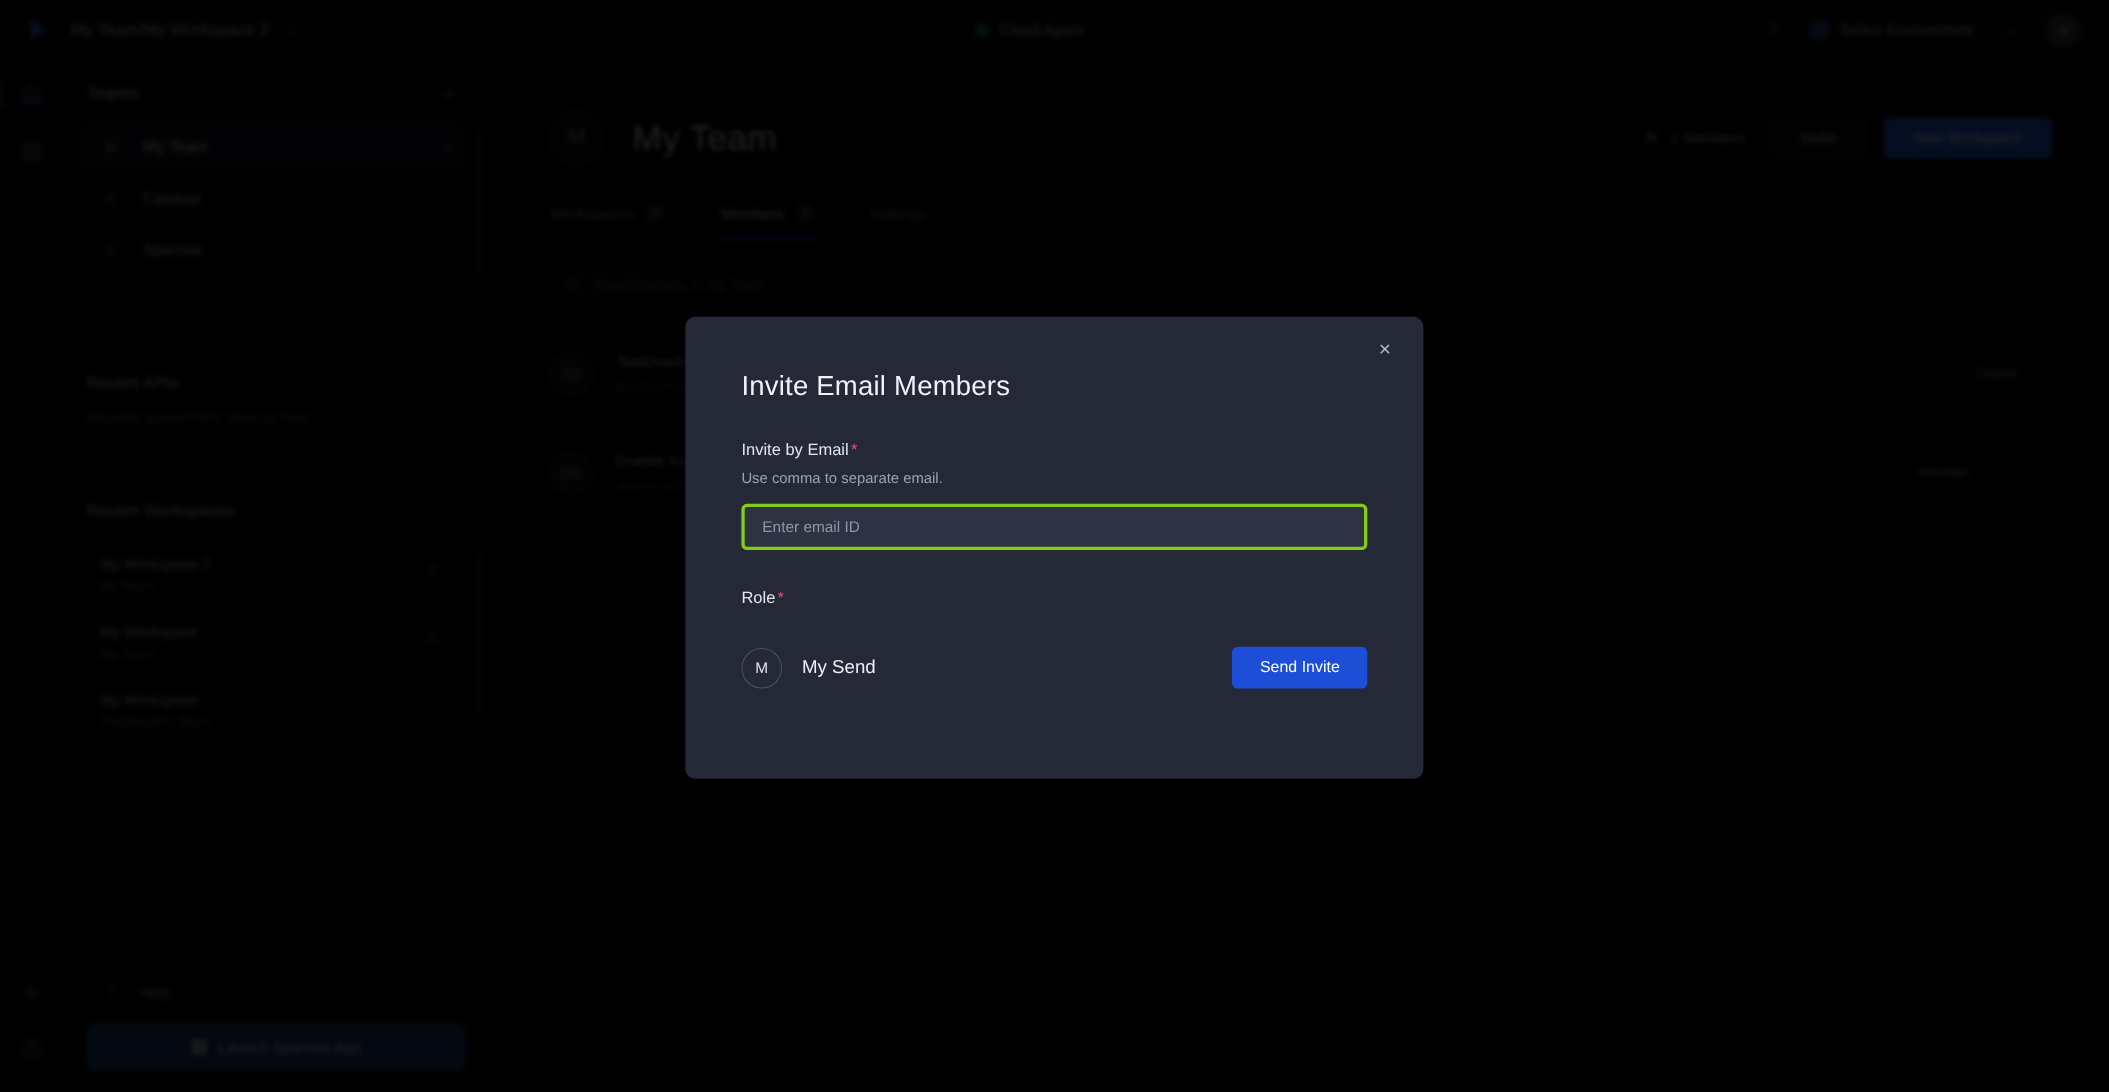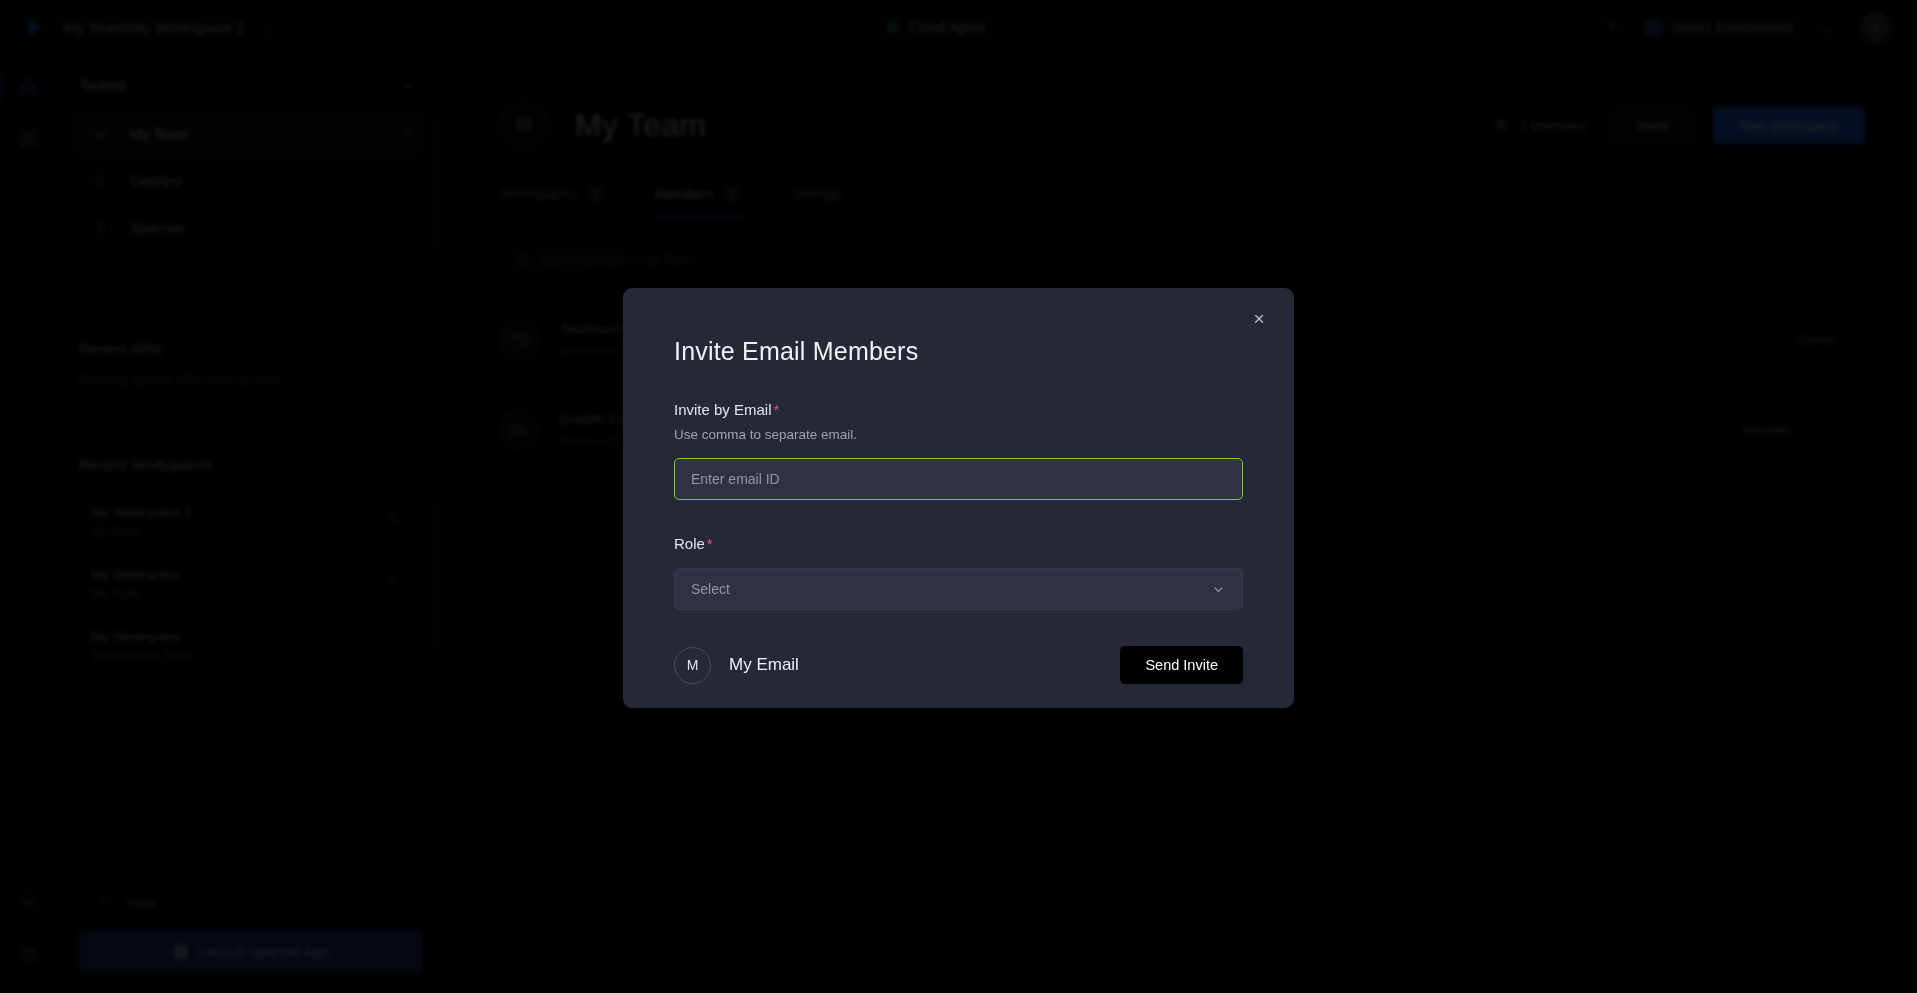--- a/index.html
+++ b/index.html
@@ -520,21 +520,21 @@
   .field-help {
     margin-top: 9px;
     font-size: 13.5px;
     color: #9ea3b1;
   }
   .text-input {
     margin-top: 16px;
     width: 100%;
     height: 42px;
     background: #2e3242;
-    border: 1px solid #84cc16;
+    border: 3px solid #84cc16;
     border-radius: 5px;
     padding: 0 16px;
     color: #e6e8ef;
     font-size: 14px;
     font-family: inherit;
     outline: none;
   }
   .text-input::placeholder { color: #9296a4; }
   .select-input {
     margin-top: 16px;
@@ -571,21 +571,21 @@
     margin-right: 18px;
   }
   .foot-team {
     font-size: 17px;
     color: #eceef4;
   }
   .btn-send {
     margin-left: auto;
     height: 38px;
     padding: 0 25px;
-    background: #000000;
+    background: #1d4ed8;
     border: none;
     border-radius: 5px;
     color: #ffffff;
     font-size: 14.5px;
     font-family: inherit;
   }
 
   .ico { display: inline-flex; align-items: center; justify-content: center; }
   svg { display: block; }
 </style>
@@ -814,29 +814,21 @@
 
     <div class="field-label">
       <span>Invite by Email</span><span class="req">*</span>
     </div>
     <div class="field-help">Use comma to separate email.</div>
     <input class="text-input" type="text" placeholder="Enter email ID" style="">
 
     <div class="field-label">
       <span>Role</span><span class="req">*</span>
     </div>
-    <div class="select-input">
-      <span>Select</span>
-      <span class="select-caret">
-        <svg width="15" height="15" viewBox="0 0 24 24" fill="none" stroke="currentColor" stroke-width="2">
-          <path d="M6 9l6 6 6-6"></path>
-        </svg>
-      </span>
-    </div>
 
     <div class="modal-foot">
       <span class="foot-av">M</span>
-      <span class="foot-team">My Email</span>
+      <span class="foot-team">My Send</span>
       <button class="btn-send">Send Invite</button>
     </div>
   </div>
 
 </div>
 
 </body></html>

